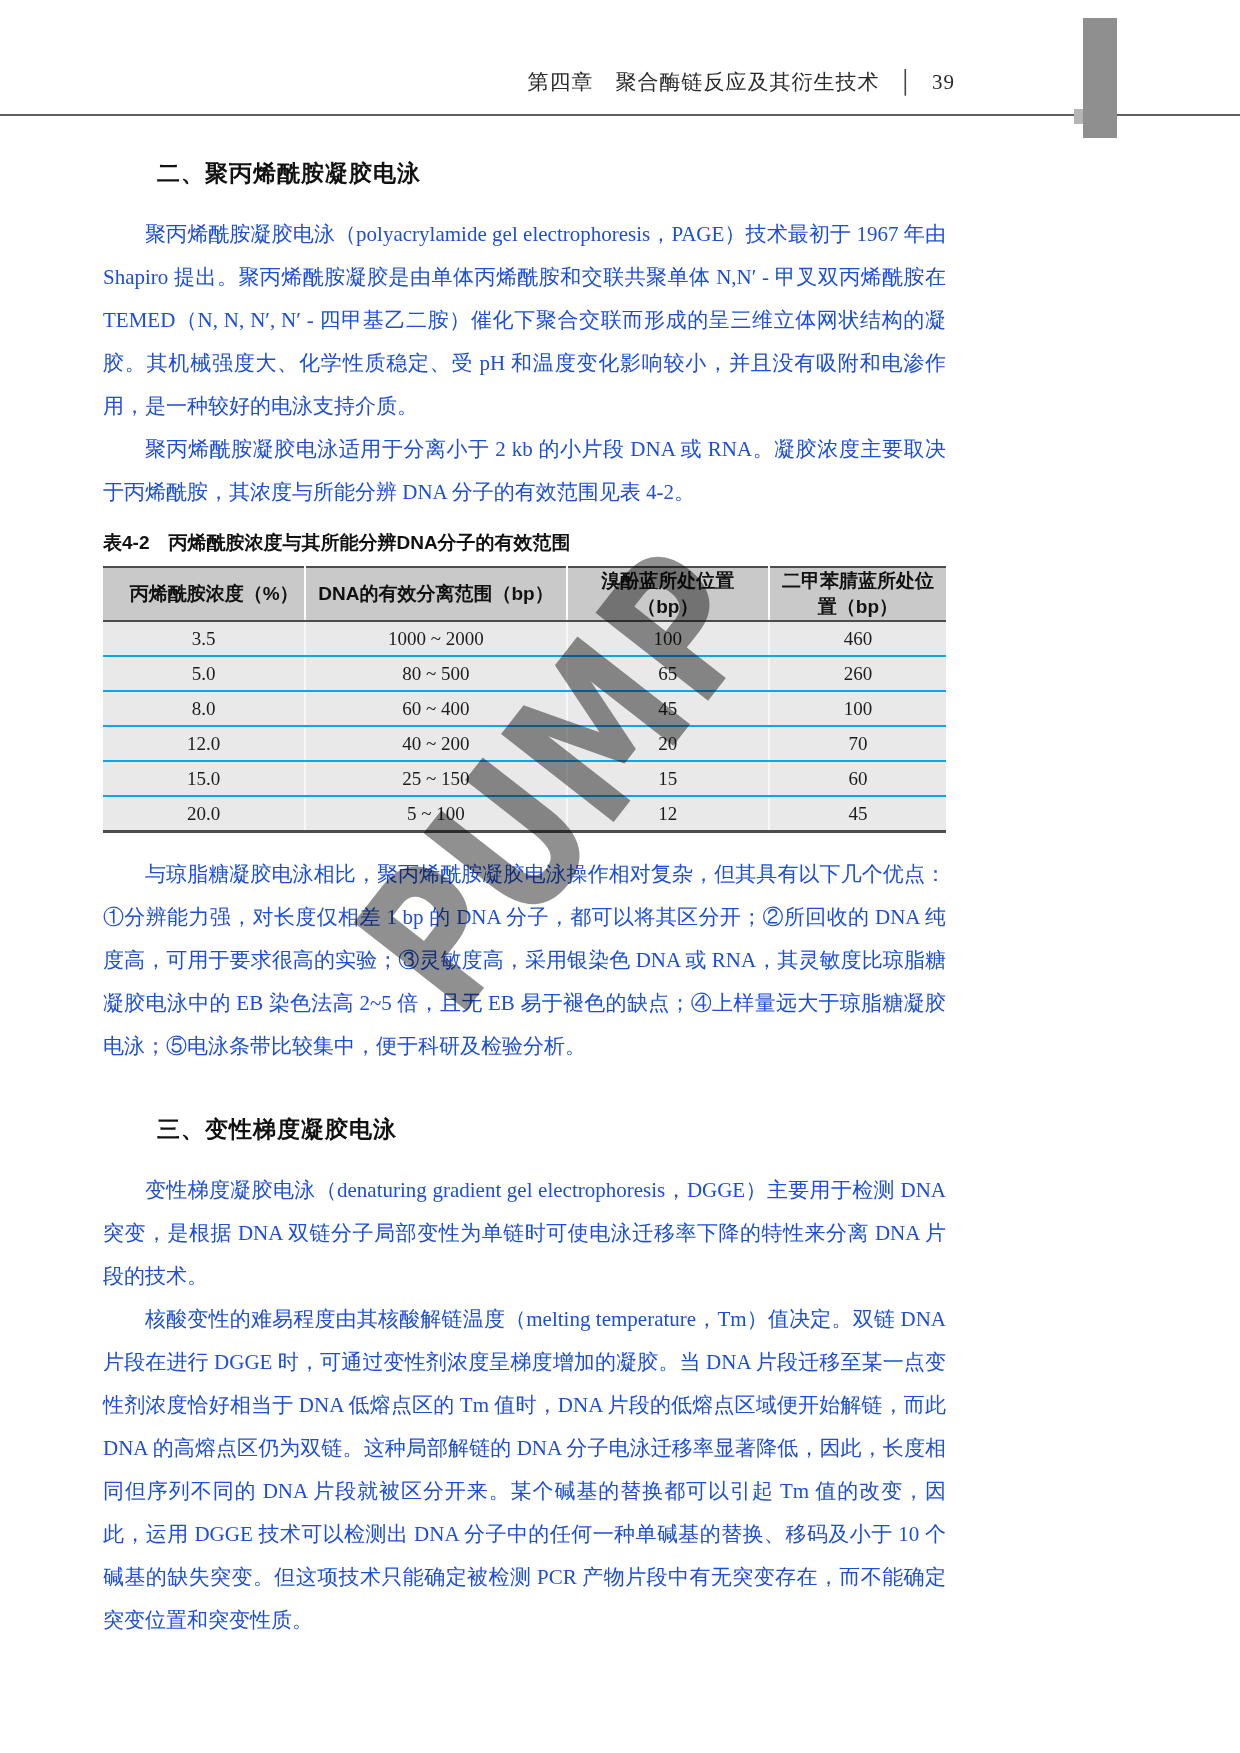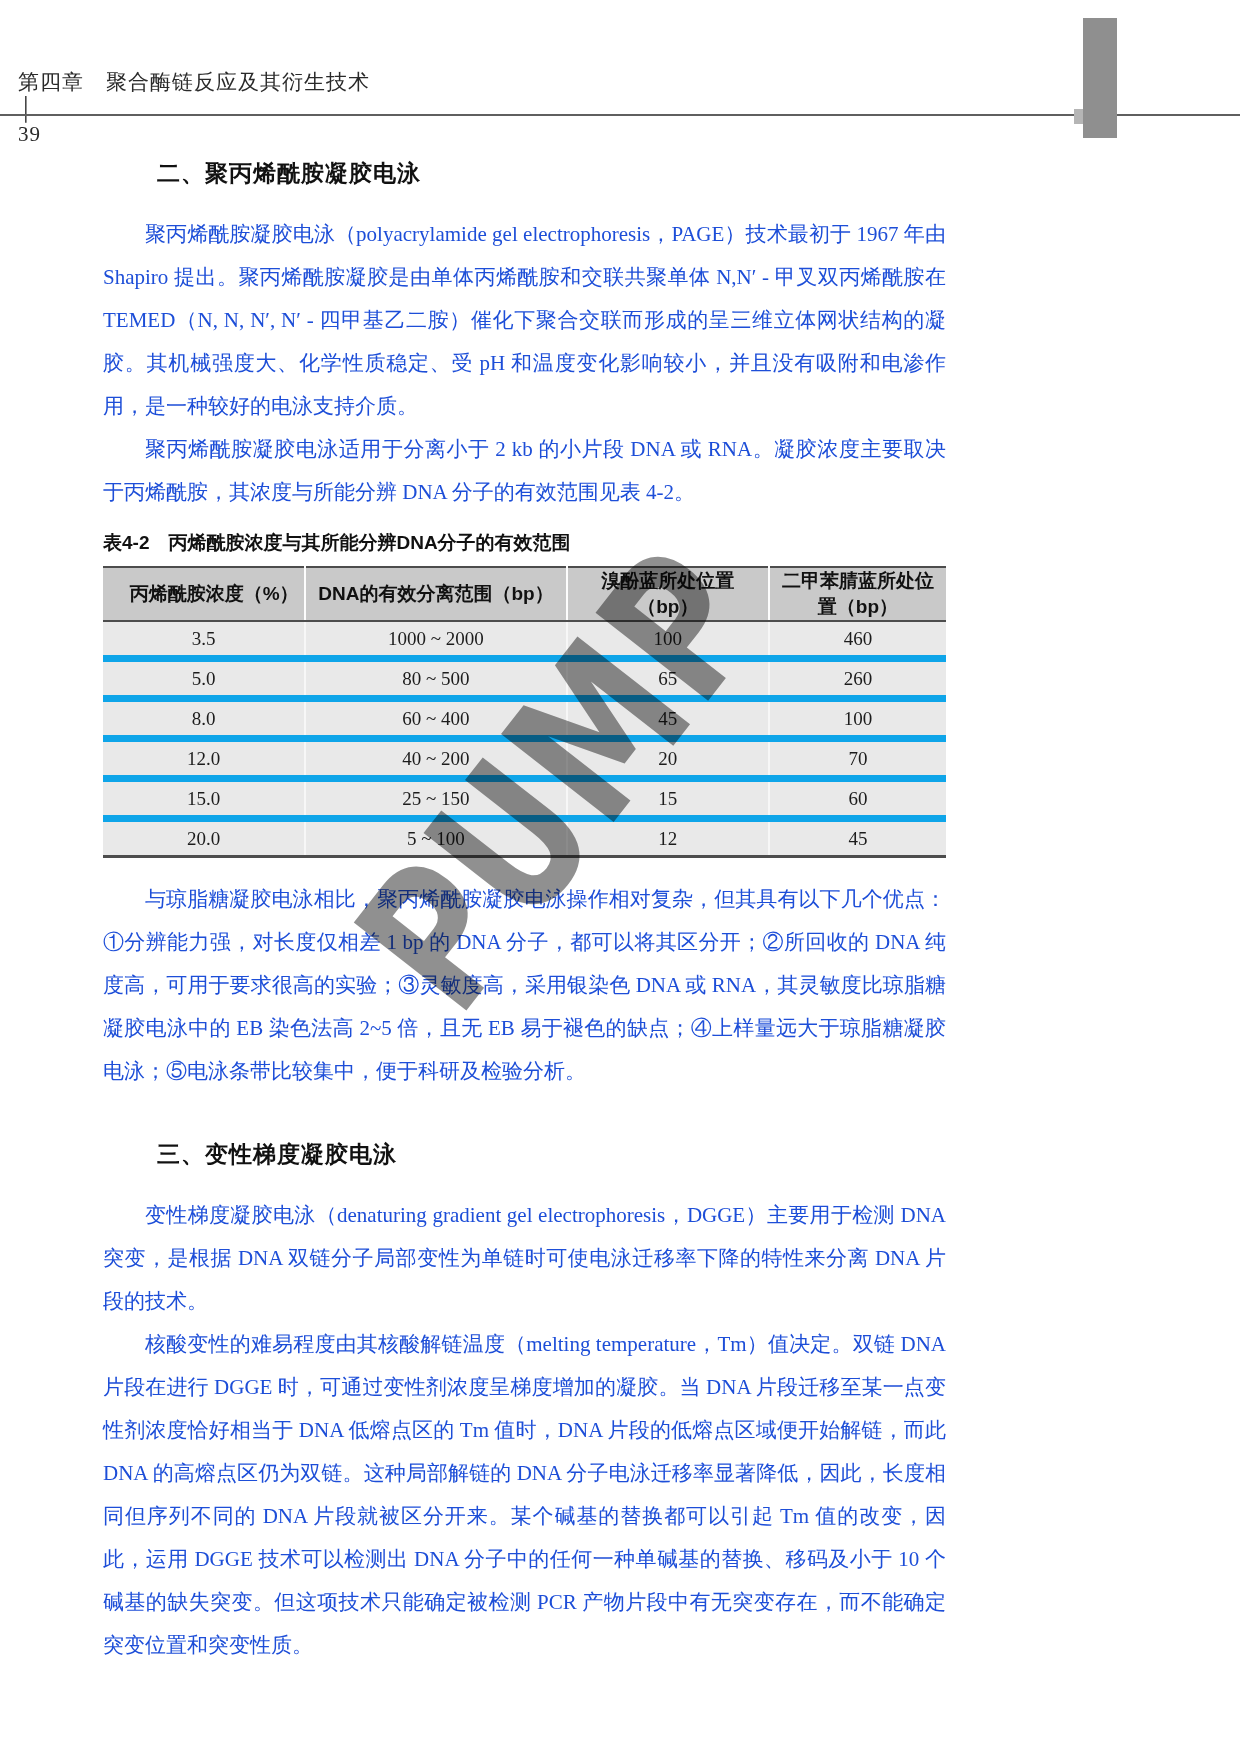--- a/index.html
+++ b/index.html
@@ -8,23 +8,23 @@
     background: #ffffff;
     font-family: "Liberation Serif", "DejaVu Serif", serif;
     color: #1c1c1c;
     position: relative;
     overflow: hidden;
   }
   .page { position: absolute; inset: 0; }
 
   
   .running-head {
-    position: absolute; top: 68px; left: 0; right: 293px;
+    position: absolute; top: 68px; left: 0; right: 285px;
     display: flex; justify-content: flex-end; align-items: baseline;
-    font-size: 21px; letter-spacing: 1px; color: #2a2a2a; flex-direction: column;
+    font-size: 21px; letter-spacing: 1px; color: #2a2a2a;
   }
   .running-head .chapter { font-family: "Liberation Serif", "DejaVu Serif", serif; }
   .running-head .divider { margin: 0 18px; color: #444; font-size: 22px; }
   .head-rule {
     position: absolute; top: 114px; left: 0; width: 1240px; height: 2px;
     background: #5f5f5f;
   }
   .corner-square {
     position: absolute; left: 1074px; top: 109px; width: 17px; height: 15px;
     background: #b5b5b5; z-index: 1;
@@ -65,21 +65,21 @@
     font-family: "Liberation Sans", "DejaVu Sans", sans-serif;
     font-weight: bold; background: #c9c9c9; color: #111;
     height: 40px; text-align: center; vertical-align: middle;
     border-bottom: 2px solid #4d4d4d; border-left: 2px solid #fdfdfd;
     padding: 0 4px;
   }
   table.data-table th:first-child { border-left: none; padding-left: 25px; }
   table.data-table td {
     background: #e9e9e9; color: #1c1c1c;
     height: 33px; text-align: center; vertical-align: middle;
-    border-bottom: 7px solid #0ea5e9; border-left: 2px solid rgba(255,255,255,0.65);
+    border-bottom: 2px solid #0ea5e9; border-left: 2px solid rgba(255,255,255,0.65);
     font-family: "Liberation Serif", "DejaVu Serif", serif;
     padding: 0 4px;
   }
   table.data-table td:first-child { border-left: none; }
   table.data-table tr:last-child td { border-bottom: none; }
   col.c1 { width: 24%; } col.c2 { width: 31%; } col.c3 { width: 24%; } col.c4 { width: 21%; }
 
   
   .watermark {
     position: absolute; left: 280px; top: 640px; width: 560px; height: 280px;

